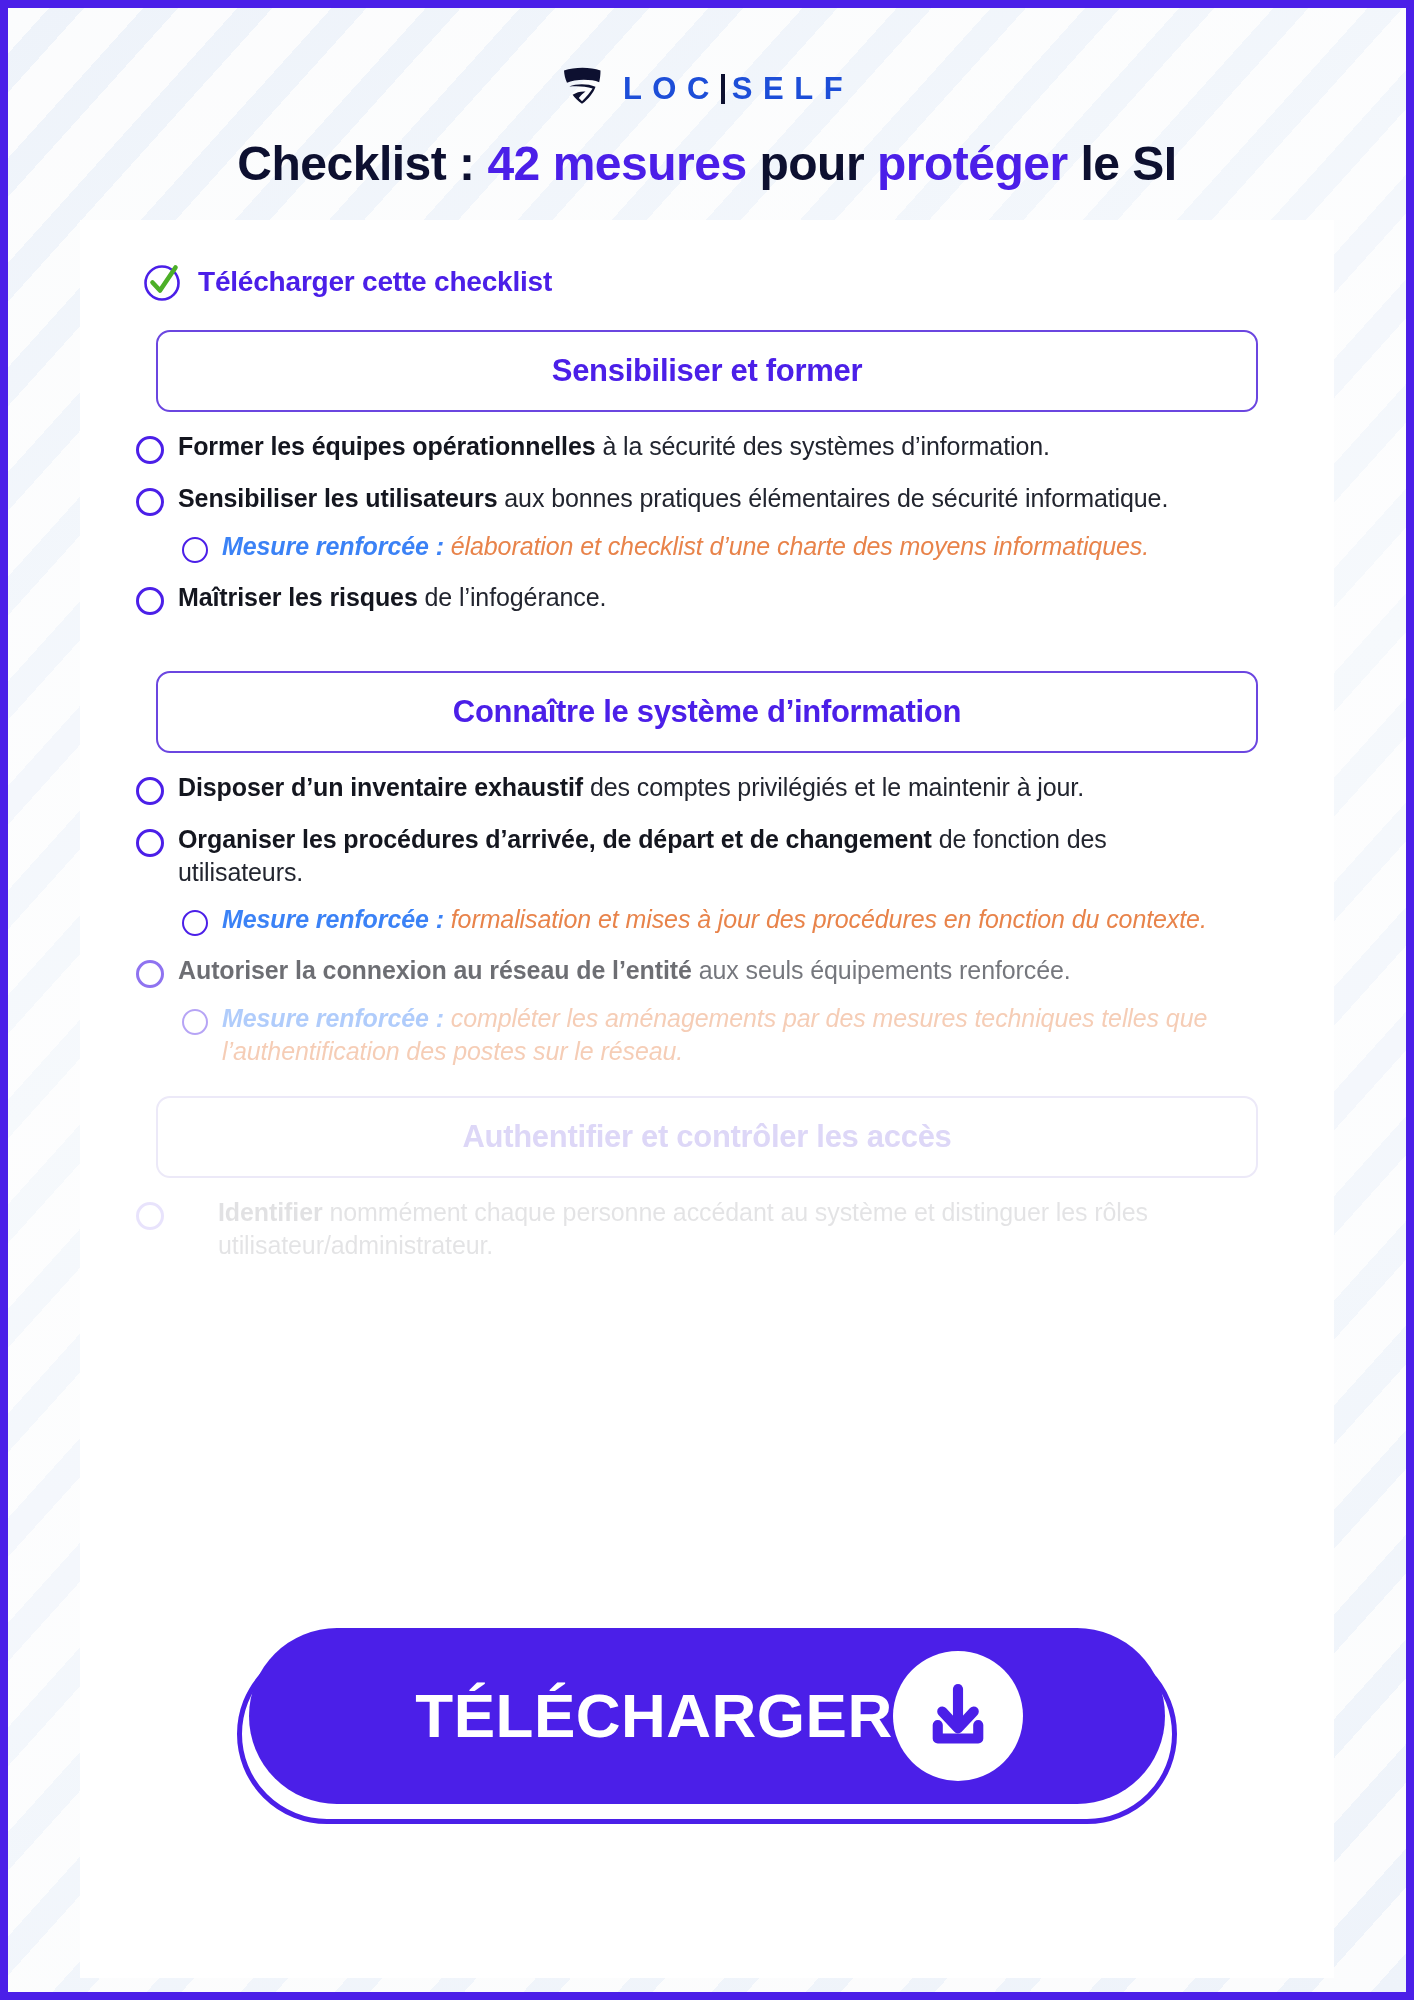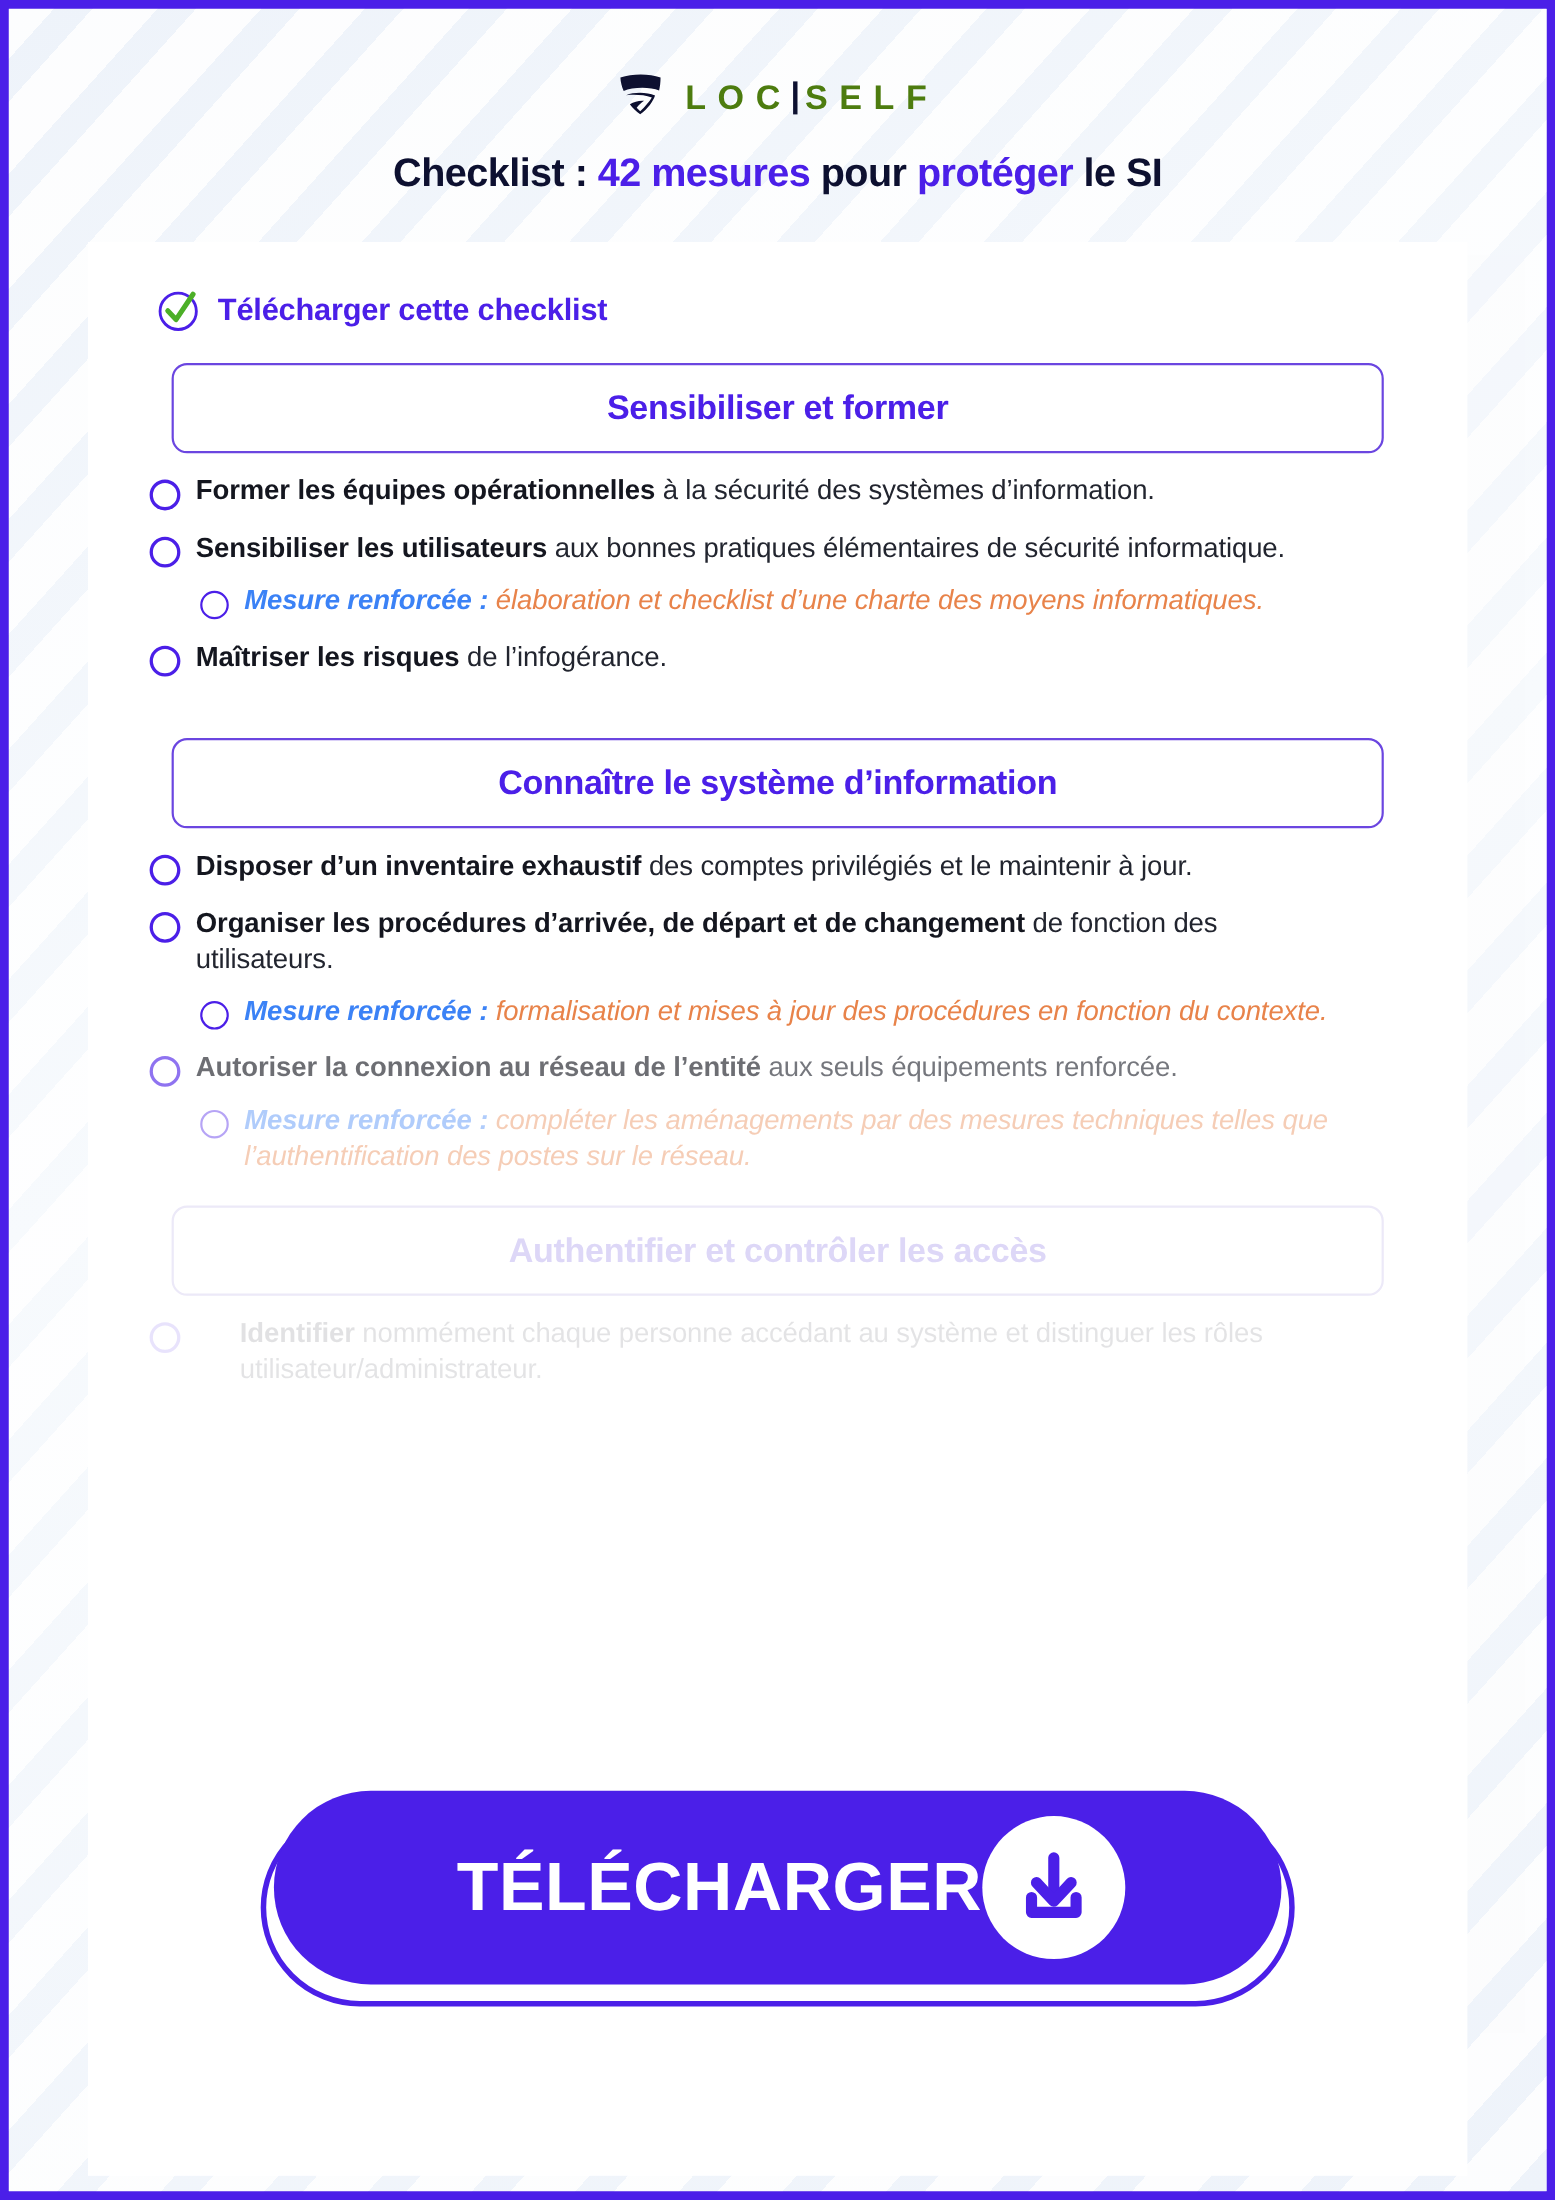--- a/index.html
+++ b/index.html
@@ -53,37 +53,37 @@
     align-items: center;
     justify-content: center;
     gap: 20px;
     padding-top: 58px;
   }
   .logo-mark { width: 42px; height: 44px; display:block; }
   .logo-word {
     font-size: 31px;
     font-weight: 700;
     letter-spacing: 10.5px;
-    color: #4d7c0f;
+    color: #1d4ed8;
     display: flex;
     align-items: center;
     line-height: 1;
   }
   .logo-word .bar {
     display: inline-block;
     width: 4px;
     height: 30px;
     background: #0d1030;
     margin: 0 7px 0 1px;
     transform: translateY(1px);
   }
 
   #main-title {
     margin-top: 26px;
-    font-size: 36px;
+    font-size: 48px;
     font-weight: 800;
     color: #0d1030;
     letter-spacing: -0.5px;
     white-space: nowrap;
   }
   #main-title .accent { color: #4B1FE8; }
 
   
   #card {
     position: absolute;

